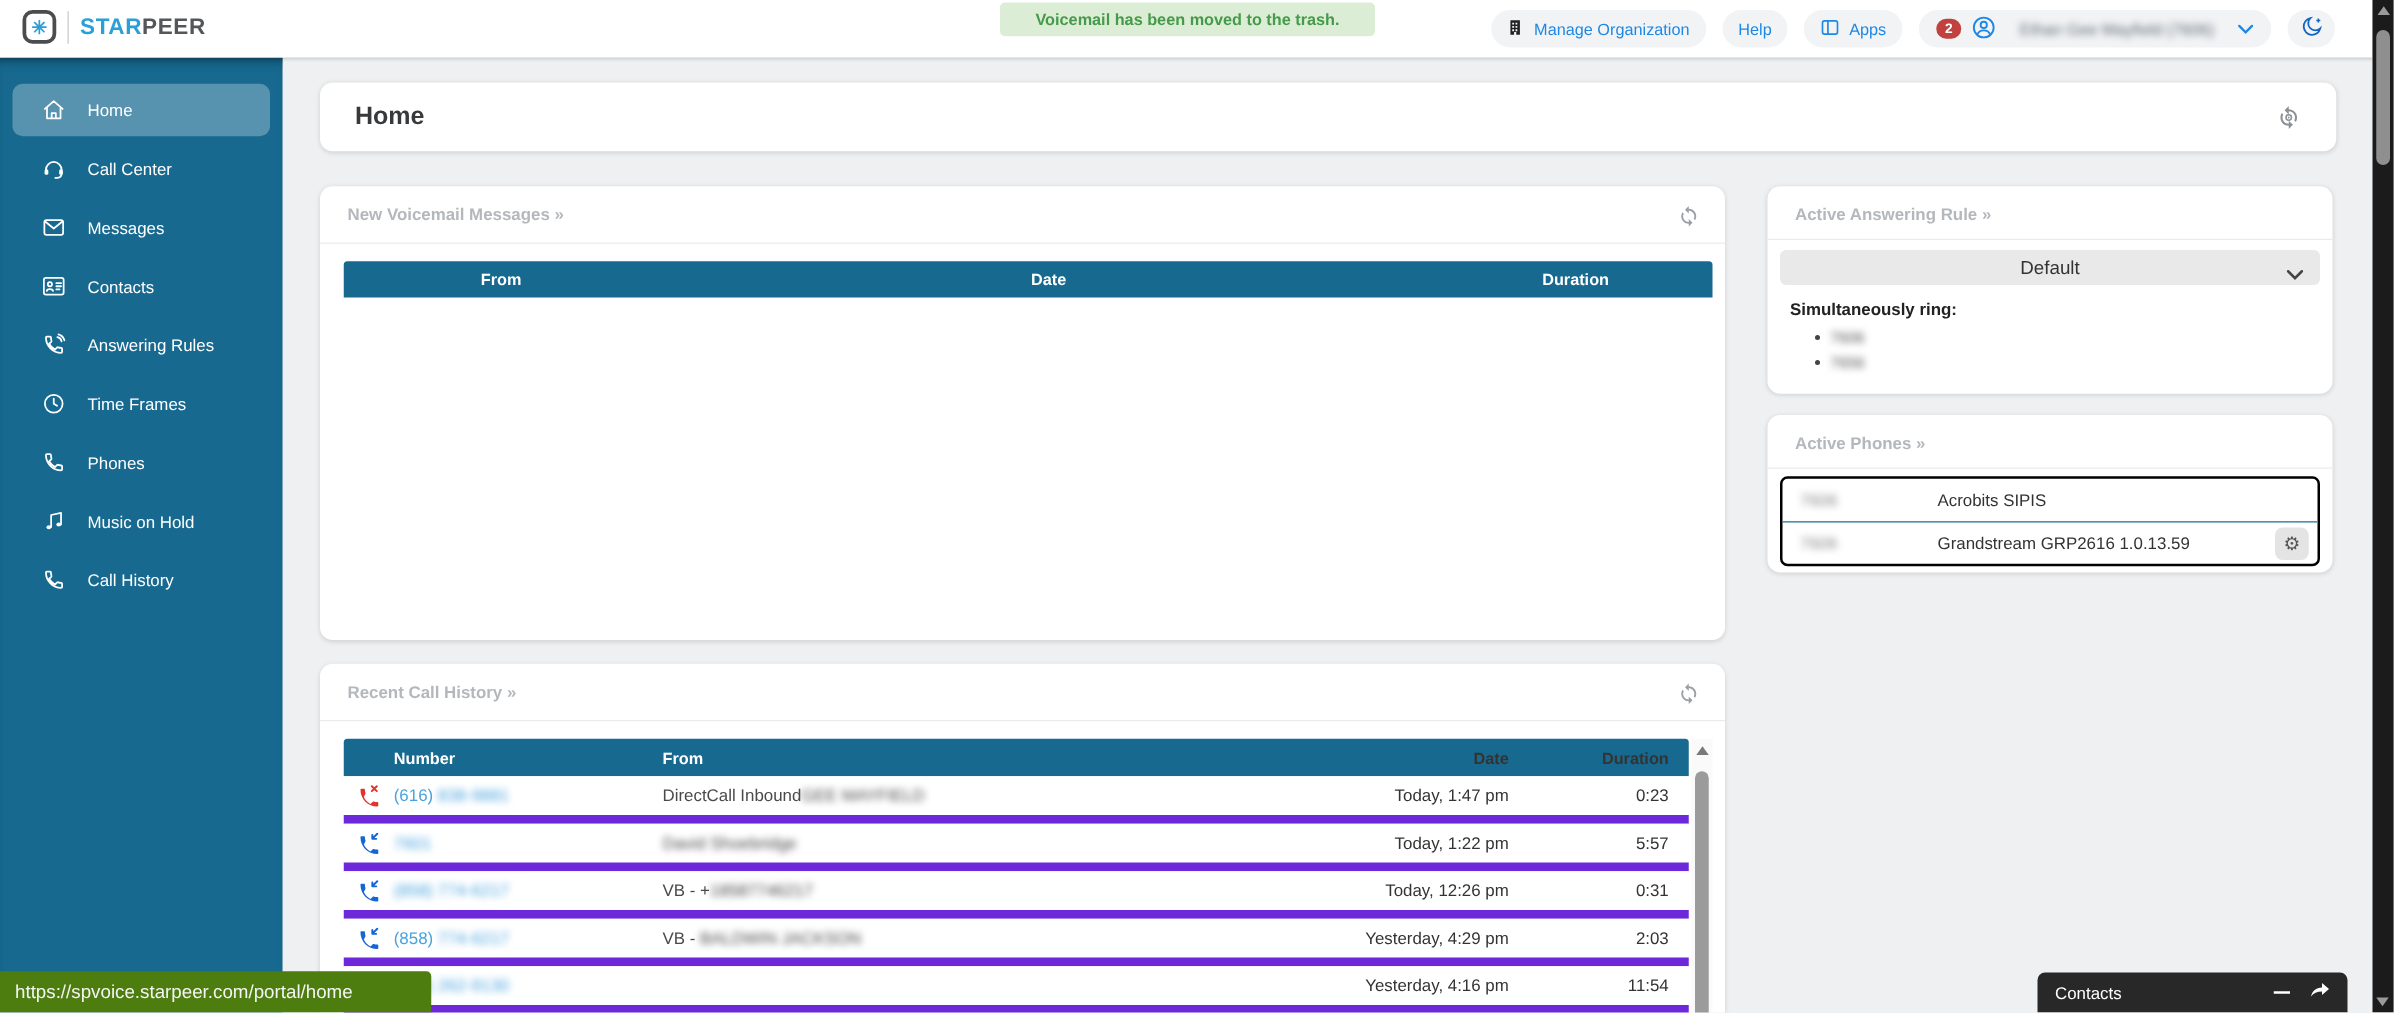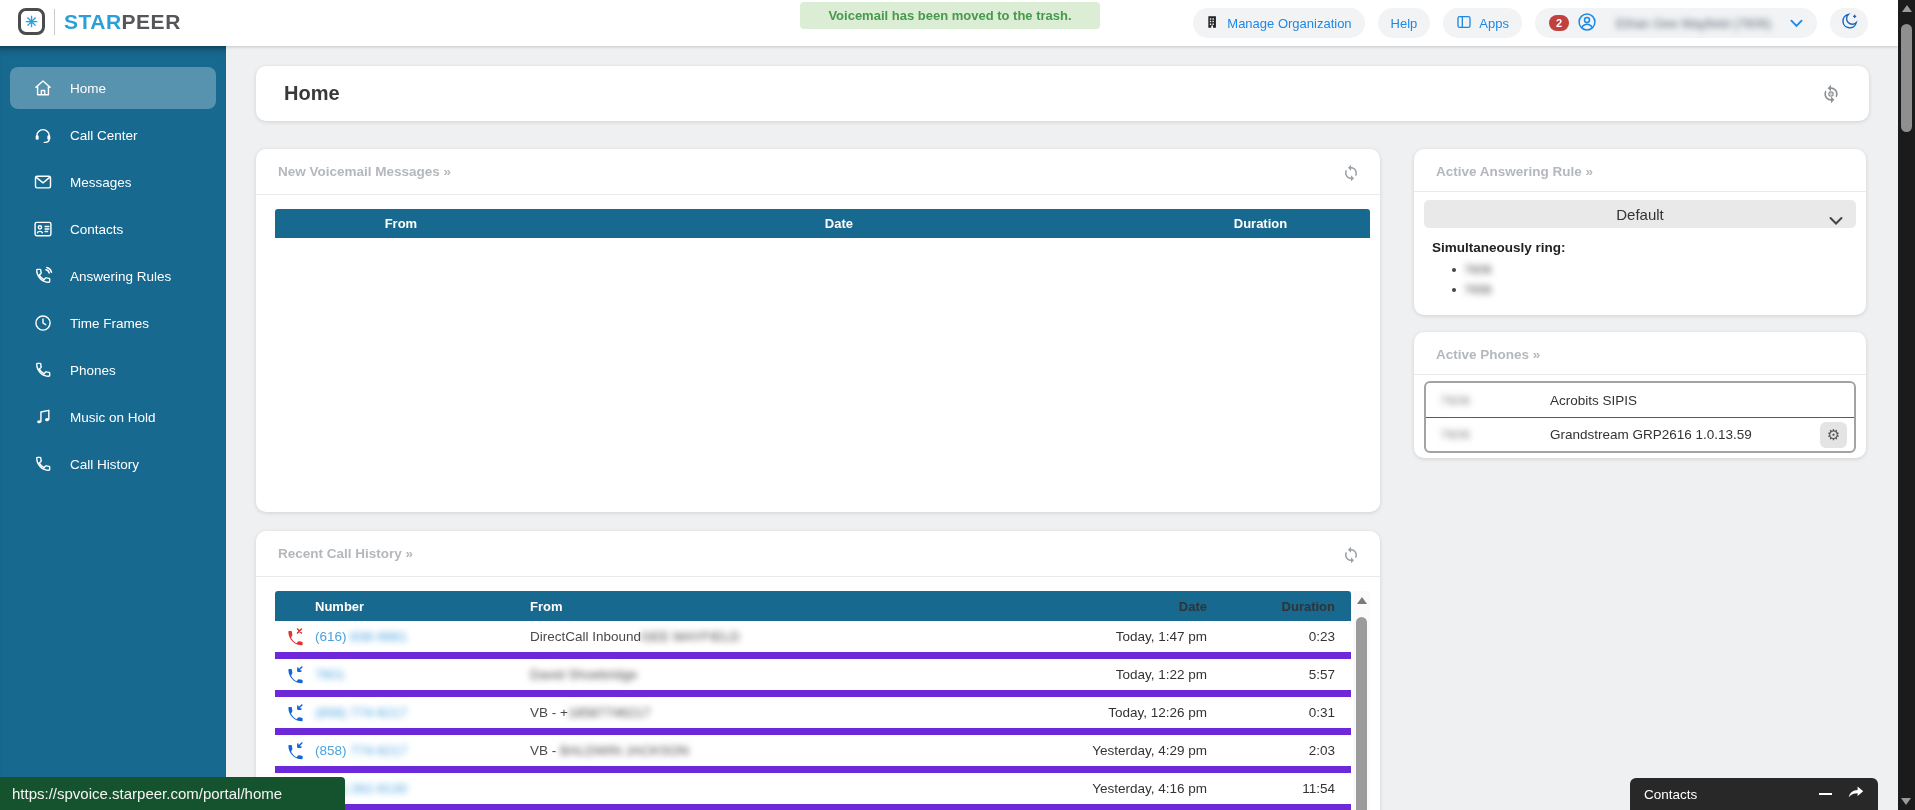--- a/index.html
+++ b/index.html
@@ -3,21 +3,21 @@
 <meta charset="utf-8">
 <style>
   * { box-sizing: border-box; margin: 0; padding: 0; }
   html,body { width:1915px; height:810px; overflow:hidden; font-family:"Liberation Sans", sans-serif; background:#eef0f2; position:relative; }
 
   
   .topbar { position:absolute; left:0; top:0; width:1898px; height:46px; background:#fff; box-shadow:0 1px 3px rgba(0,0,0,.18); z-index:30; }
   .logo { position:absolute; left:18px; top:8px; display:flex; align-items:center; gap:9px; cursor:pointer; }
   .logo-mark { width:27px; height:27px; border:3px solid #4b4c4e; border-radius:8px; display:flex; align-items:center; justify-content:center; color:#2b9fd8; font-size:15px; font-weight:bold; }
   .logo-div { width:1px; height:26px; background:#c9c9c9; }
-  .brand { font-size:21px; font-weight:bold; letter-spacing:.5px; }
+  .brand { font-size:18px; font-weight:bold; letter-spacing:.5px; }
   .brand .b1 { color:#2b9fd8; } .brand .b2 { color:#55565a; }
   .toast { position:absolute; left:800px; top:2px; width:300px; height:27px; background:#dcedd5; color:#459a4b; font-size:13px; font-weight:bold; border-radius:4px; display:flex; align-items:center; justify-content:center; }
   .topbar-right { position:absolute; right:30px; top:8px; display:flex; gap:13px; align-items:center; }
   .pill { background:#f2f3f5; border-radius:16px; height:30px; padding:0 13px; display:flex; align-items:center; gap:7px; color:#1e88e5; font-size:13px; cursor:pointer; white-space:nowrap; }
   .user-pill { padding:0 14px; gap:8px; min-width:282px; }
   .badge { background:#c0413d; color:#fff; font-size:11px; font-weight:bold; border-radius:9px; padding:2px 7px; line-height:12px; }
   .blur { filter:blur(3px); }
   .user-name { color:#5d6b75; font-size:13px; flex:1; text-align:center; }
   .moon-pill { width:38px; justify-content:center; padding:0; }
 
@@ -43,21 +43,21 @@
 
   .ar-card { left:1414px; top:149px; width:452px; height:166px; }
   .dropdown { margin:8px 10px 0 10px; height:28px; background:#e9e9e9; border-radius:5px; display:flex; align-items:center; justify-content:center; position:relative; font-size:15px; color:#333; cursor:pointer; }
   .dropdown .chev { position:absolute; right:13px; top:12px; }
   .ring-label { margin:12px 0 0 18px; font-size:13.5px; font-weight:bold; color:#222; }
   .ring-list { margin:5px 0 0 38px; }
   .ring-item { font-size:12.5px; color:#555; line-height:20px; display:flex; align-items:center; gap:8px; }
   .dot { width:4px; height:4px; border-radius:50%; background:#444; }
 
   .ap-card { left:1414px; top:332px; width:452px; height:126px; }
-  .ap-table { margin:6px 10px 0 10px; border:2px solid #a3a3a3; border-radius:6px; overflow:hidden; }
+  .ap-table { margin:6px 10px 0 10px; border:2px solid #000000; border-radius:6px; overflow:hidden; }
   .ap-row { height:34px; display:flex; align-items:center; padding-left:14px; font-size:13.5px; }
   .ap-row + .ap-row { border-top:1px solid #1d6f96; }
   .ap-ext { width:110px; color:#8a8a8a; }
   .ap-dev { color:#333; }
   .gear-btn { margin-left:auto; margin-right:7px; width:27px; height:26px; background:#e4e4e4; border:none; border-radius:6px; font-size:15px; color:#555; cursor:pointer; display:flex; align-items:center; justify-content:center; }
 
   .ch-card { left:256px; top:531px; width:1124px; height:312px; }
   .ch-wrap { position:relative; margin:14px 10px 0 19px; }
   .ch-grid { display:grid; grid-template-columns:40px 215px 1fr 230px 120px; align-items:center; }
   .ch-head { background:#17698f; height:30px; border-radius:3px 3px 0 0; color:#fff; font-size:13px; font-weight:bold; width:1076px; }
@@ -73,21 +73,21 @@
   .tri-up-dark { width:0; height:0; border-left:5px solid transparent; border-right:5px solid transparent; border-bottom:7px solid #7a7a7a; margin:6px auto 0; }
   .tbl-thumb { position:absolute; left:3px; top:26px; width:11px; height:230px; background:#9b9b9b; border-radius:6px; }
 
   
   .dock { position:absolute; left:1630px; top:778px; width:248px; height:32px; background:#282828; border-radius:6px 6px 0 0; display:flex; align-items:center; padding:0 14px; z-index:40; cursor:pointer; }
   .dock-title { color:#fff; font-size:13.5px; }
   .dock-actions { margin-left:auto; display:flex; gap:16px; align-items:center; }
   .dock-min { width:13px; height:2px; background:#fff; cursor:pointer; }
 
   
-  .statusbar { position:absolute; left:0; top:777px; width:345px; height:33px; background:#14532d; color:#f5f5f5; font-size:15px; display:flex; align-items:center; padding-left:12px; border-radius:0 4px 0 0; z-index:50; }
+  .statusbar { position:absolute; left:0; top:777px; width:345px; height:33px; background:#4d7c0f; color:#f5f5f5; font-size:15px; display:flex; align-items:center; padding-left:12px; border-radius:0 4px 0 0; z-index:50; }
 
   
   .win-scroll { position:absolute; right:0; top:0; width:17px; height:810px; background:#1b1b1b; z-index:60; }
   .ws-up { width:0; height:0; border-left:5px solid transparent; border-right:5px solid transparent; border-bottom:7px solid #9a9a9a; margin:5px auto 0; }
   .ws-down { position:absolute; bottom:5px; left:3px; width:0; height:0; border-left:5px solid transparent; border-right:5px solid transparent; border-top:7px solid #9a9a9a; }
   .ws-thumb { position:absolute; left:3px; top:24px; width:11px; height:108px; background:#8f8f8f; border-radius:6px; }
 </style>
 </head>
 <body>
 

